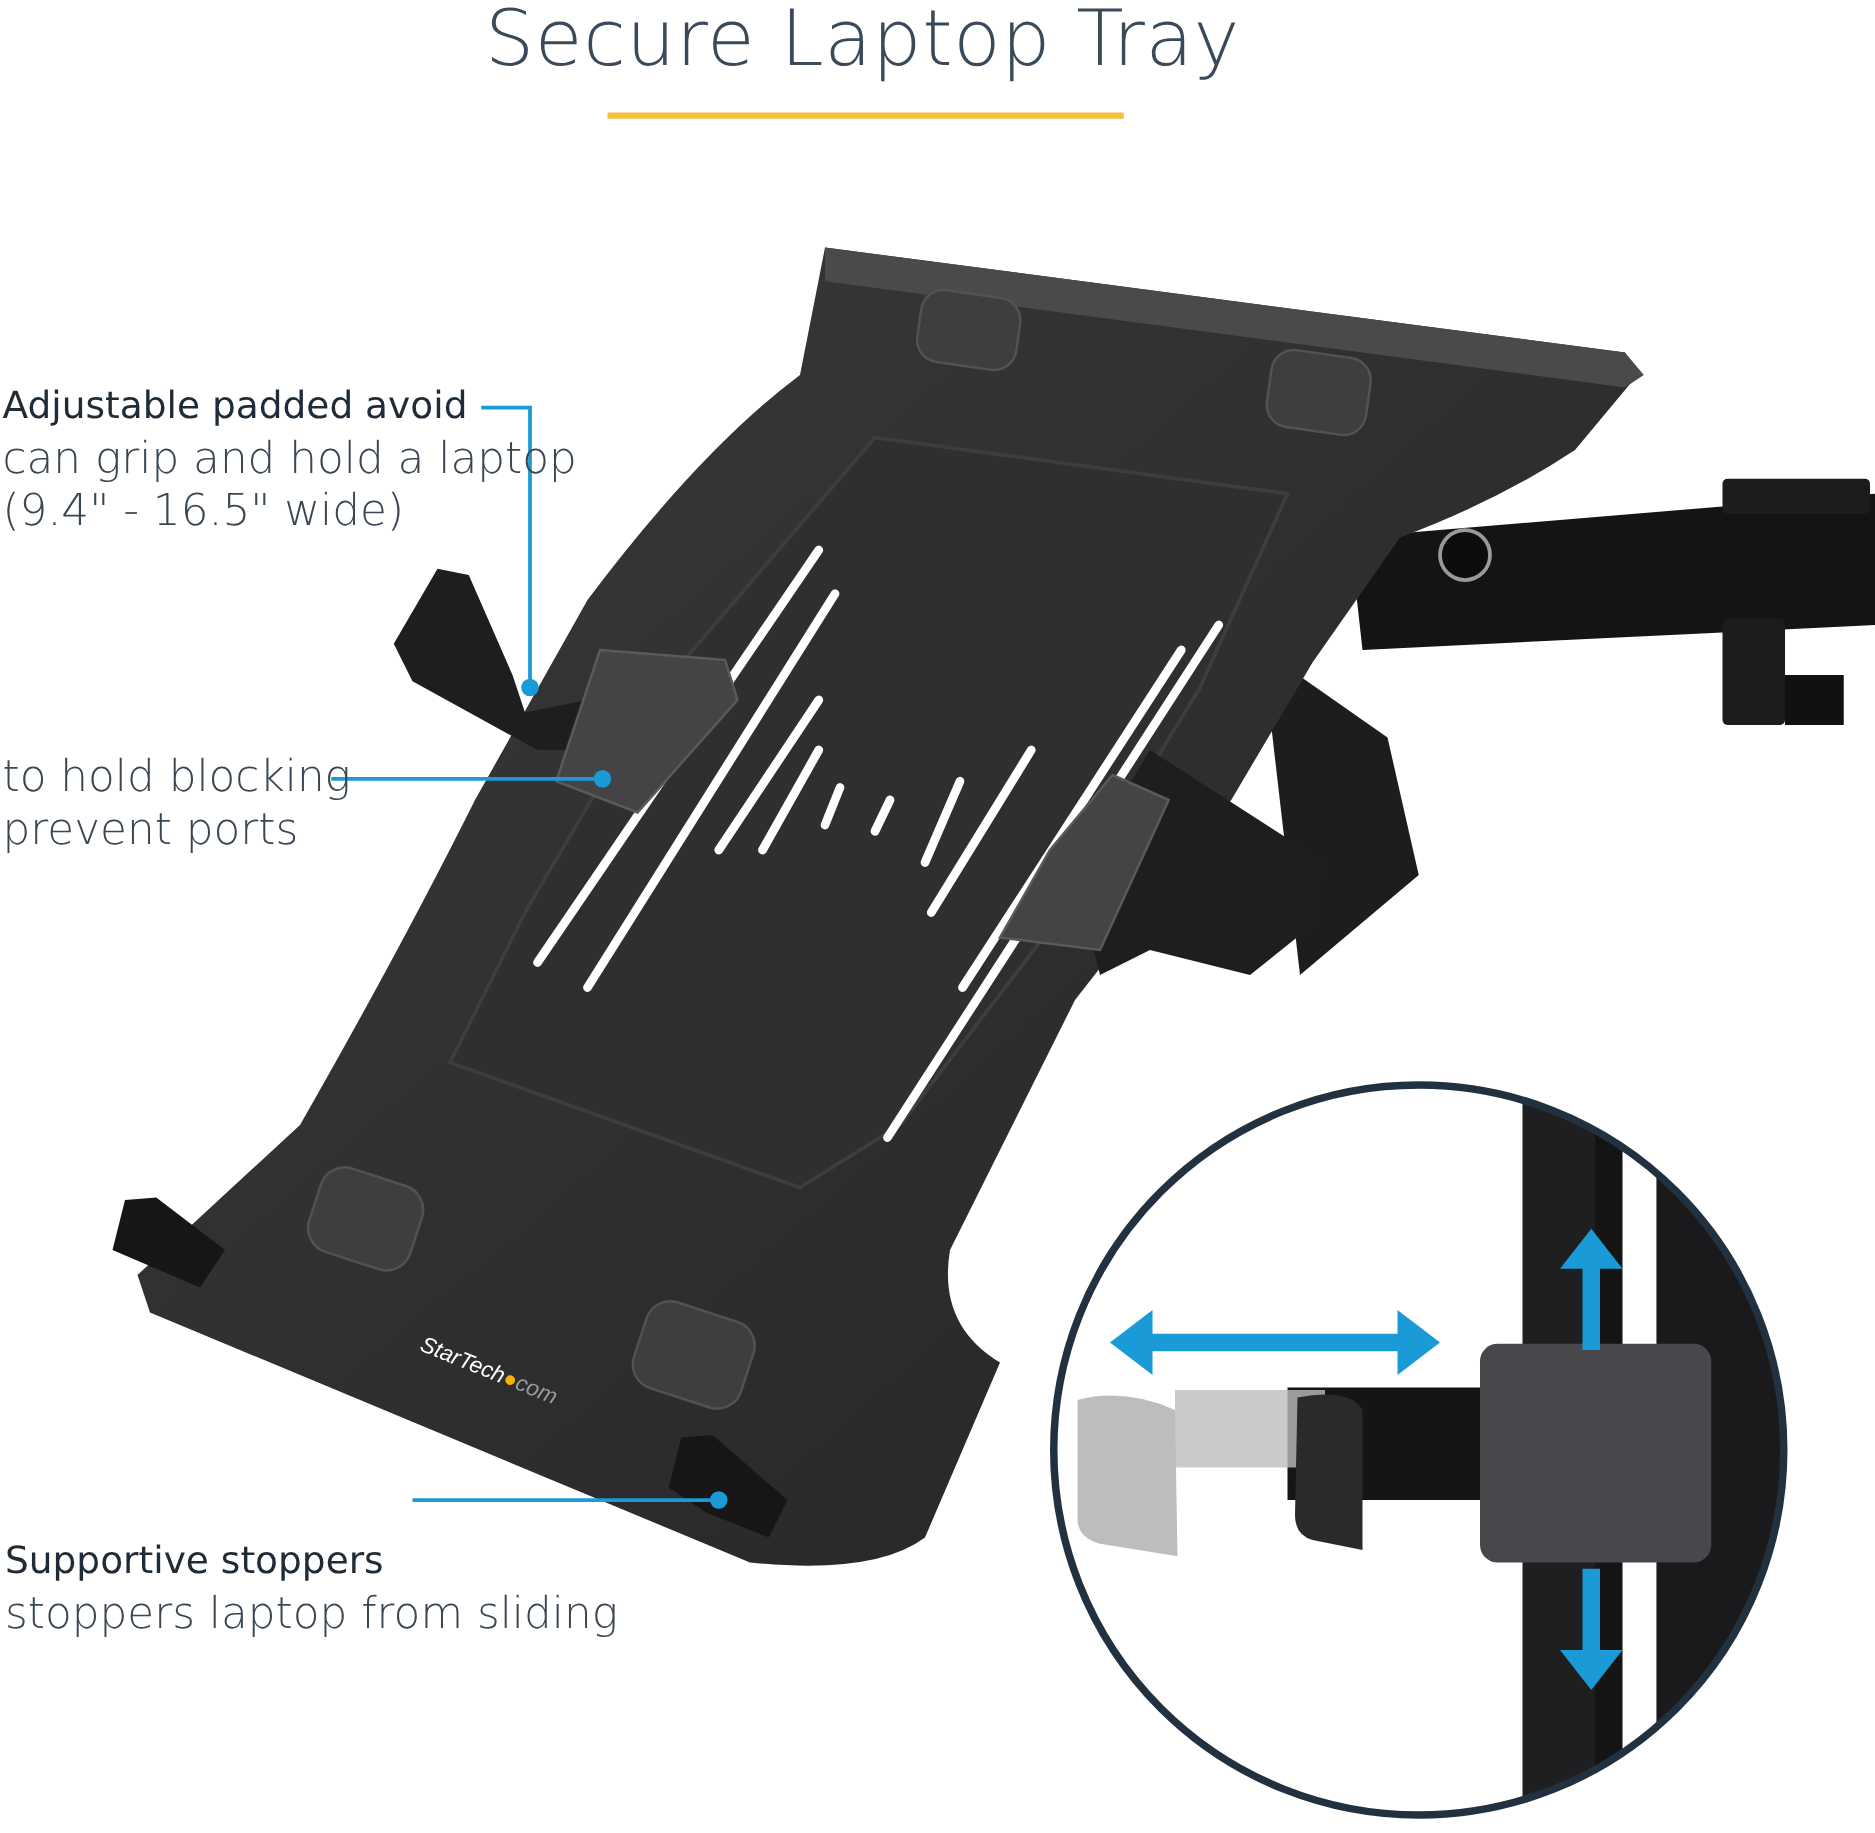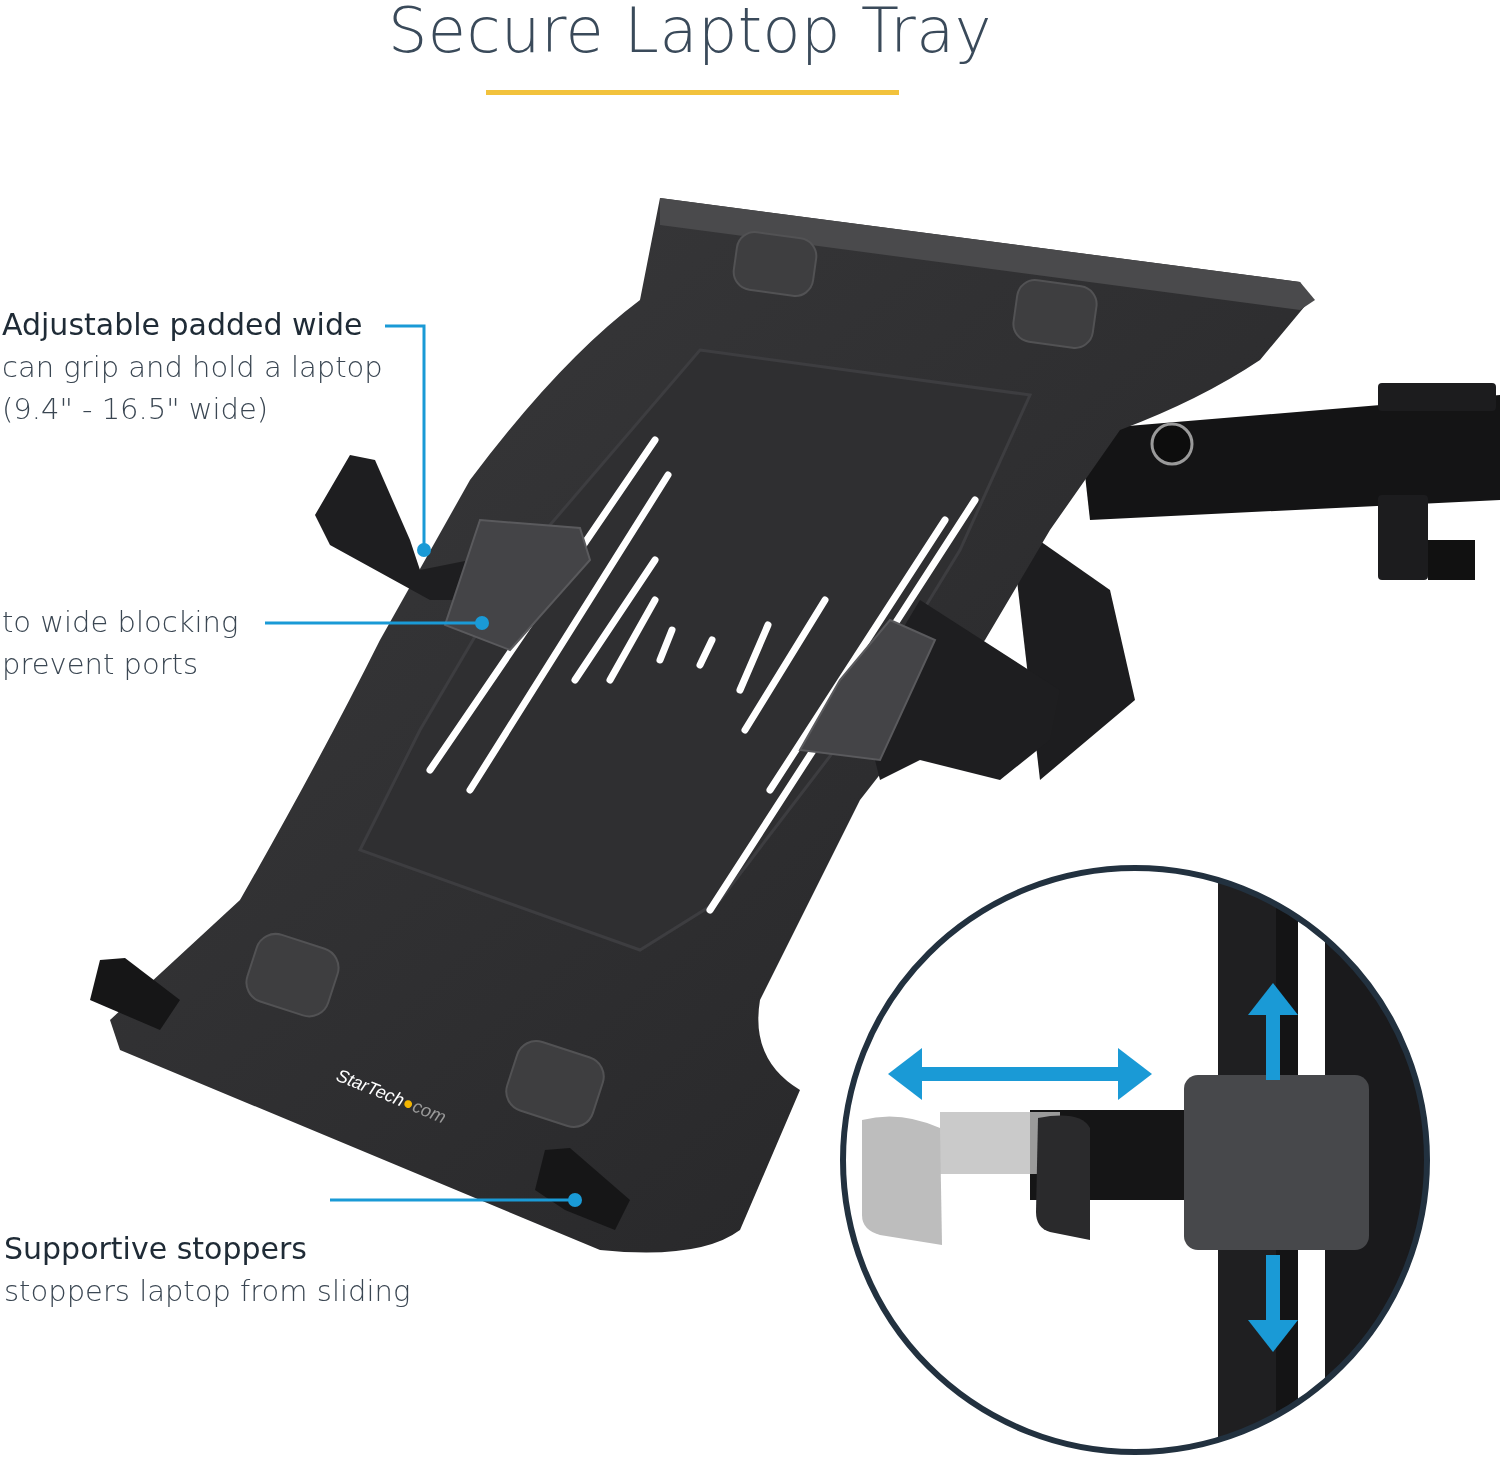--- a/index.html
+++ b/index.html
@@ -1,21 +1,21 @@
 <!DOCTYPE html>
 <html><head>
 <meta charset="utf-8">
 <style>
   html, body { margin: 0; padding: 0; background: #ffffff; }
   body { width: 1500px; height: 1466px; position: relative; overflow: hidden; font-family: "DejaVu Sans", "Liberation Sans", sans-serif; }
   .title { position: absolute; left: 0; width: 1380px; top: -6px; text-align: center; font-size: 62px; font-weight: 300; color: #3a4a5a; letter-spacing: 0.5px; font-family: "DejaVu Sans", sans-serif; }
   .title-underline { position: absolute; left: 486px; top: 90px; width: 413px; height: 5px; background: #f2c23c; }
   .callout { position: absolute; color: #2f3b47; }
   .callout .head { font-size: 30px; font-weight: 400; color: #1f2b36; line-height: 42px; white-space: nowrap; }
-  .callout .sub { font-size: 29px; font-weight: 300; color: #3a4652; line-height: 42px; white-space: nowrap; }
+  .callout .sub { font-size: 35px; font-weight: 300; color: #3a4652; line-height: 42px; white-space: nowrap; }
   .art { position: absolute; left: 0; top: 0; }
 </style>
 </head>
 <body>
 
 <div class="title">Secure Laptop Tray</div>
 <div class="title-underline"></div>
 
 <svg class="art" width="1500" height="1466" viewBox="0 0 1500 1466" xmlns="http://www.w3.org/2000/svg">
   <defs>
@@ -120,26 +120,26 @@
       <polygon points="1152,1074 1118,1048 1118,1100"></polygon>
       <rect x="1266" y="1010" width="14" height="70"></rect>
       <polygon points="1273,983 1248,1015 1298,1015"></polygon>
       <rect x="1266" y="1255" width="14" height="70"></rect>
       <polygon points="1273,1352 1248,1320 1298,1320"></polygon>
     </g>
   </g>
 </svg>
 
 <div class="callout" style="left:2px; top:304px;">
-  <div class="head">Adjustable padded wide</div>
+  <div class="head">Adjustable padded avoid</div>
   <div class="sub">can grip and hold a laptop</div>
   <div class="sub">(9.4" - 16.5" wide)</div>
 </div>
 
 <div class="callout" style="left:2px; top:601px;">
-  <div class="sub">to wide blocking</div>
+  <div class="sub">to hold blocking</div>
   <div class="sub">prevent ports</div>
 </div>
 
 <div class="callout" style="left:4px; top:1228px;">
   <div class="head">Supportive stoppers</div>
   <div class="sub">stoppers laptop from sliding</div>
 </div>
 
 </body></html>

